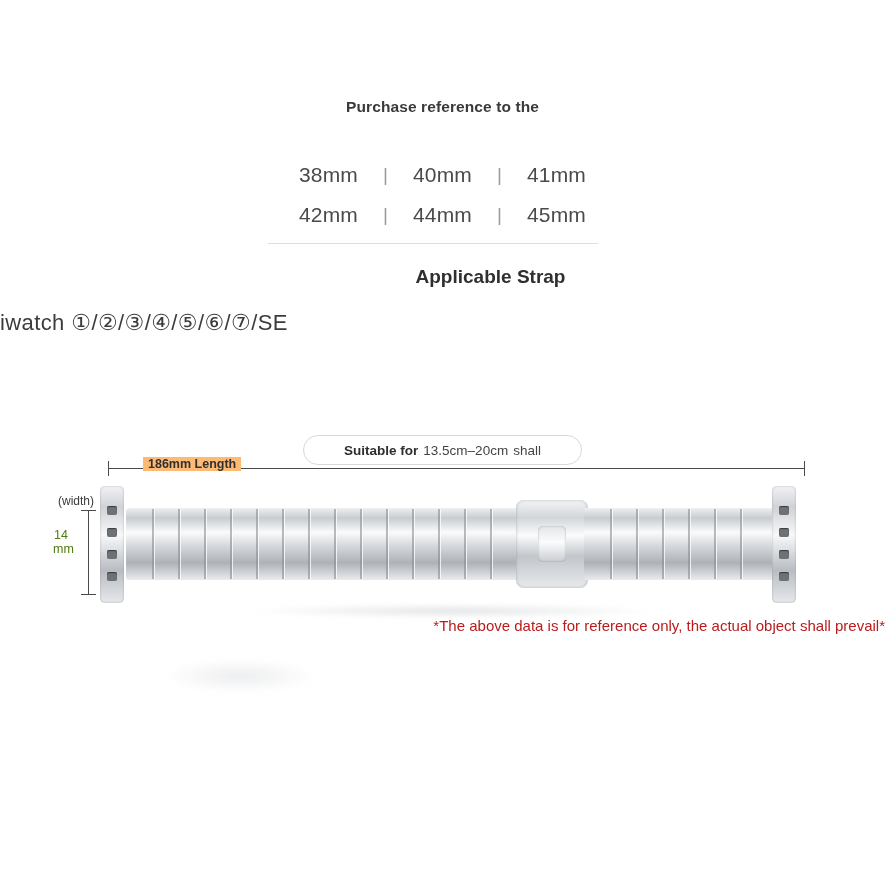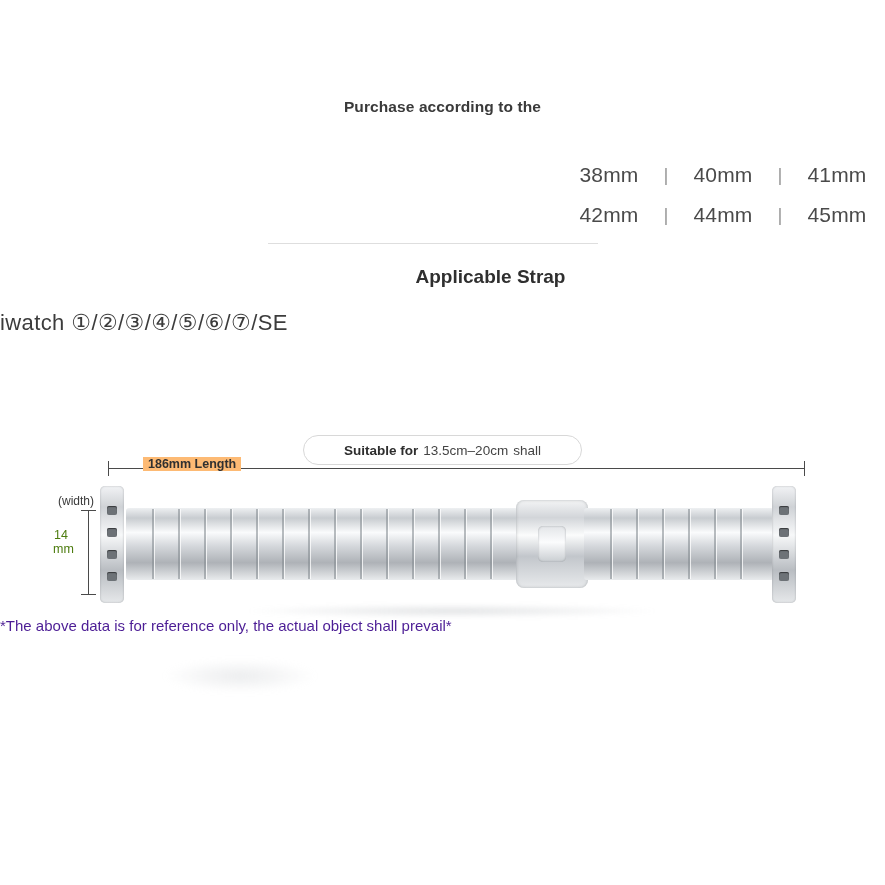--- a/index.html
+++ b/index.html
@@ -39,21 +39,21 @@
 
   .sizes {
     position: absolute;
     left: 0;
     top: 155px;
     width: 885px;
     text-align: center;
   }
   .size-row {
     display: flex;
-    justify-content: flex-end;
+    justify-content: center;
     align-items: center;
     height: 40px;
   }
   .size-cell {
     width: 96px;
     text-align: center;
     font-size: 21px;
     color: #4a4a4a;
     letter-spacing: 0.2px;
   }
@@ -291,42 +291,42 @@
     background: radial-gradient(ellipse at center, rgba(160,165,170,0.30) 0%, rgba(255,255,255,0) 70%);
     filter: blur(2px);
   }
 
   
   .footnote {
     position: absolute;
     left: 0;
     top: 617px;
     width: 885px;
-    text-align: left;
+    text-align: right;
     font-size: 15px;
-    color: #4c1d95;
+    color: #b91c1c;
   }
 
   .ghost {
     position: absolute;
     left: 165px;
     top: 660px;
     width: 150px;
     height: 32px;
     background: radial-gradient(ellipse at center, rgba(200,203,207,0.35) 0%, rgba(255,255,255,0) 72%);
     filter: blur(3px);
   }
 </style>
 </head>
 <body>
 
 <div class="page">
 
   <div class="header">
-    <div class="header-line">Purchase according to the</div>
+    <div class="header-line">Purchase reference to the</div>
   </div>
 
   <div class="sizes">
     <div class="size-row">
       <div class="size-cell">38mm</div>
       <div class="size-sep">|</div>
       <div class="size-cell">40mm</div>
       <div class="size-sep">|</div>
       <div class="size-cell">41mm</div>
     </div>

